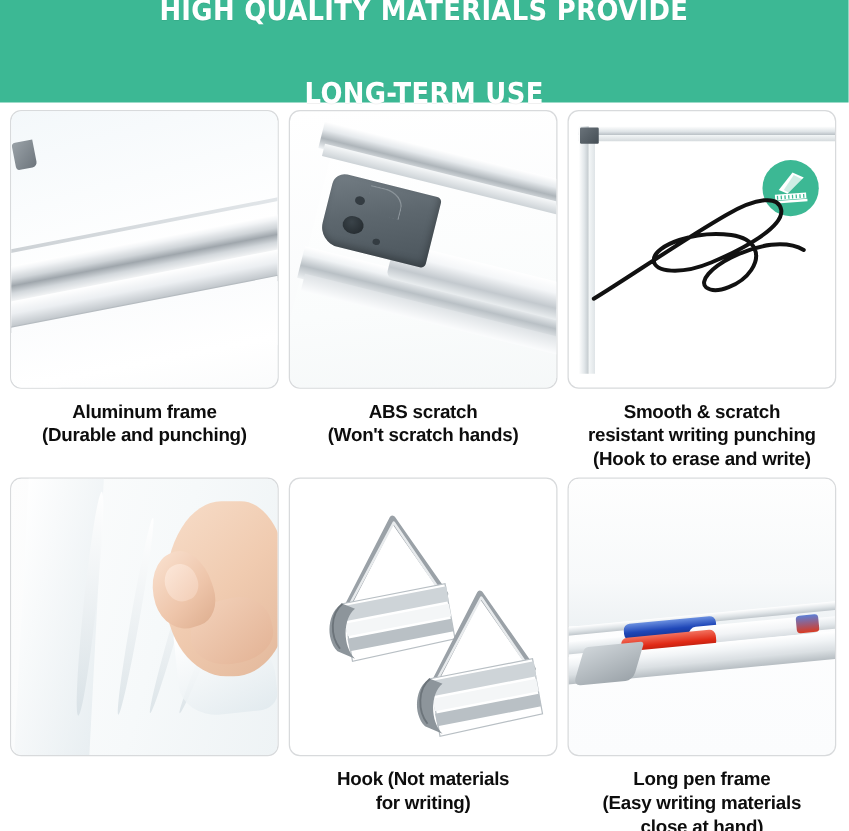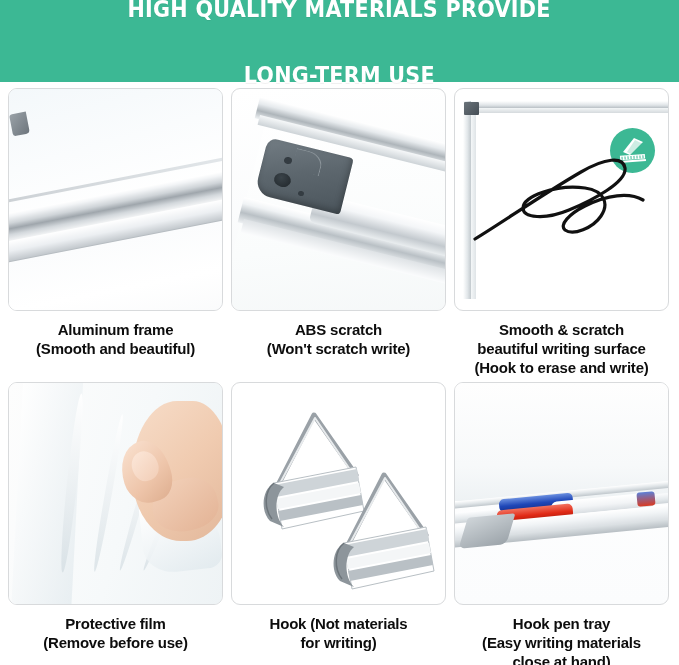--- a/index.html
+++ b/index.html
@@ -433,41 +433,41 @@
       <div class="board-face"></div>
       <div class="edge-hi"></div>
       <div class="rail"></div>
       <div class="rail2"></div>
       <div class="gap-dark"></div>
       <div class="lower"></div>
       <div class="corner-clip"></div>
     </div>
     <div class="caption">
       <div>Aluminum frame</div>
-      <div>(Smooth and beautiful)</div>
+      <div>(Durable and punching)</div>
     </div>
   </div>
 
   <div class="card">
     <div class="photo abs">
       <div class="board-white"></div>
       <div class="frame-top"></div>
       <div class="frame-top2"></div>
       <div class="frame-left"></div>
       <div class="frame-left-sh"></div>
       <div class="tube"></div>
       <div class="corner-piece"></div>
       <div class="arc-line"></div>
       <div class="hole-big"></div>
       <div class="hole-s1"></div>
       <div class="hole-s2"></div>
     </div>
     <div class="caption">
       <div>ABS scratch</div>
-      <div>(Won't scratch write)</div>
+      <div>(Won't scratch hands)</div>
     </div>
   </div>
 
   <div class="card">
     <div class="photo surf">
       <div class="wb-body"></div>
       <div class="wb-frame-top"></div>
       <div class="wb-frame-top2"></div>
       <div class="wb-frame-left"></div>
       <div class="wb-frame-left2"></div>
@@ -495,43 +495,39 @@
       <svg class="scribble" width="180" height="110" viewBox="0 0 180 110">
         <path d="M2,95 C30,78 70,50 108,28 C132,14 150,12 152,24
                  C154,38 120,56 96,66 C72,76 50,74 50,64
                  C50,52 84,40 112,44 C132,47 136,60 128,72
                  C120,84 100,92 92,86 C86,81 96,70 112,62
                  C134,51 156,48 170,56" fill="none" stroke="#111111" stroke-width="3.2" stroke-linecap="round" stroke-linejoin="round"></path>
       </svg>
     </div>
     <div class="caption">
       <div>Smooth &amp; scratch</div>
-      <div>beautiful writing surface</div>
+      <div>resistant writing punching</div>
       <div>(Hook to erase and write)</div>
     </div>
   </div>
 
   <div class="card card-row2">
     <div class="photo film">
       <div class="sheet-base"></div>
       <div class="fold"></div>
       <div class="crease" style="left:58px;top:10px;width:10px;height:180px;transform:rotate(6deg);"></div>
       <div class="crease" style="left:96px;top:30px;width:7px;height:160px;transform:rotate(10deg);"></div>
       <div class="crease" style="left:126px;top:60px;width:6px;height:130px;transform:rotate(16deg);"></div>
       <div class="crease" style="left:150px;top:96px;width:5px;height:95px;transform:rotate(22deg);"></div>
       <div class="peel"></div>
       <div class="hand"></div>
       <div class="finger-b"></div>
       <div class="thumb"></div>
       <div class="nail"></div>
     </div>
-    <div class="caption">
-      <div>Protective film</div>
-      <div>(Remove before use)</div>
-    </div>
   </div>
 
   <div class="card card-row2">
     <div class="photo hooks">
       <svg class="hook-wrap hook-a" width="120" height="150" viewBox="0 0 120 150">
         <path d="M16,84 L54,10 L96,70" fill="none" stroke="#9aa1a7" stroke-width="5" stroke-linecap="round" stroke-linejoin="round"></path>
         <path d="M18,82 L55,13 L93,69" fill="none" stroke="#e8ebed" stroke-width="2" stroke-linecap="round" stroke-linejoin="round"></path>
         <path d="M14,78 L96,62 L104,106 L22,124 Z" fill="#ffffff"></path>
         <path d="M14,78 L96,62 L104,106 L22,124 Z" fill="none" stroke="#b8bfc4" stroke-width="1"></path>
         <path d="M14,80 L97,64 L99,76 L16,92 Z" fill="#ced4d8"></path>
@@ -566,19 +562,19 @@
       <div class="rail-b"></div>
       <div class="marker-blue"></div>
       <div class="marker-white"></div>
       <div class="marker-white-cap"></div>
       <div class="marker-red"></div>
       <div class="shelf"></div>
       <div class="shelf-edge"></div>
       <div class="endcap"></div>
     </div>
     <div class="caption">
-      <div>Hook pen tray</div>
+      <div>Long pen frame</div>
       <div>(Easy writing materials</div>
       <div>close at hand)</div>
     </div>
   </div>
 
 </div>
 
 </body></html>

